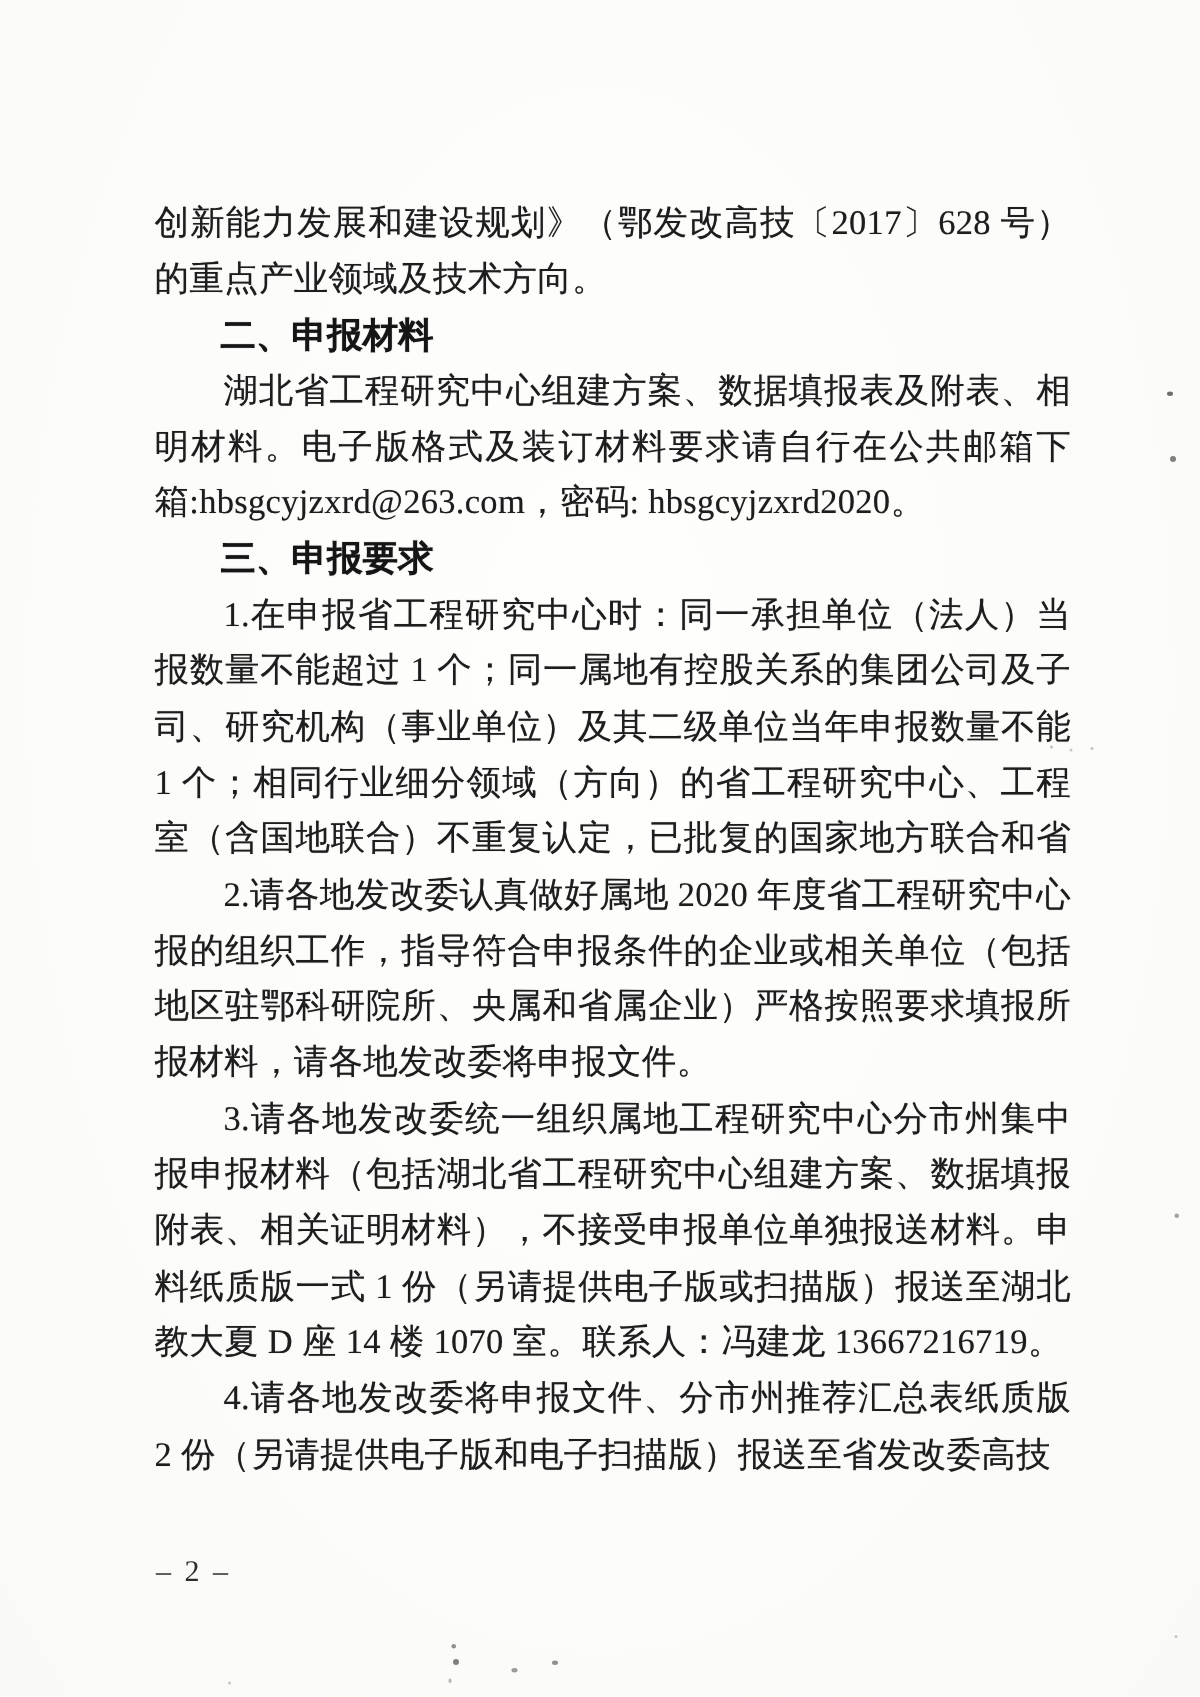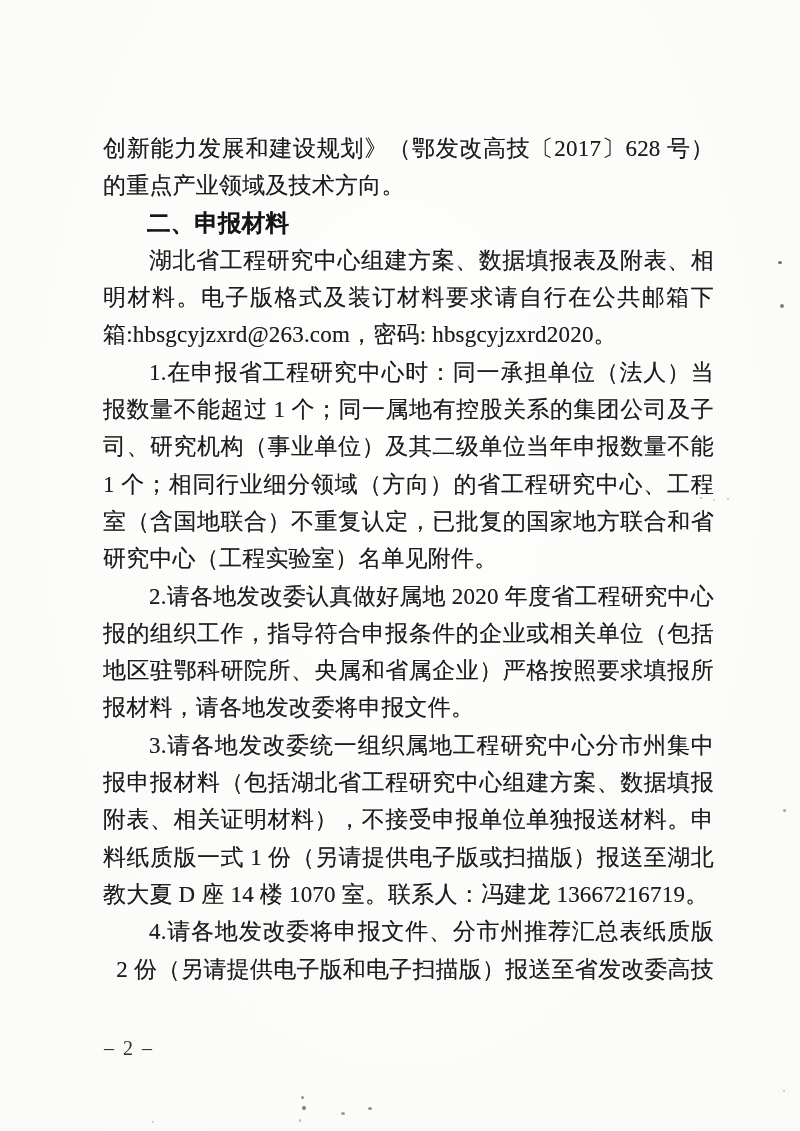--- a/index.html
+++ b/index.html
@@ -33,21 +33,21 @@
     font-size: 23px;
     color: #1d1d1d;
     text-align: justify;
     text-align-last: justify;
     overflow: hidden;
     white-space: normal;
     letter-spacing: 0.2px;
     text-shadow: 0 0 0.5px rgba(30,30,30,0.55);
   }
   .line.end {
-    text-align: right;
+    text-align: left;
     text-align-last: left;
   }
   .line.indent {
     text-indent: 46px;
   }
   .line.heading {
     font-family: "Liberation Sans", "DejaVu Sans", sans-serif;
     font-weight: 700;
     font-size: 23.5px;
     color: #151515;
@@ -94,27 +94,27 @@
 
   <div class="line">创新能力发展和建设规划》（鄂发改高技〔2017〕628 号）明确</div>
   <div class="line end">的重点产业领域及技术方向。</div>
 
   <div class="line heading">二、申报材料</div>
 
   <div class="line indent">湖北省工程研究中心组建方案、数据填报表及附表、相关证</div>
   <div class="line">明材料。电子版格式及装订材料要求请自行在公共邮箱下载，邮</div>
   <div class="line end">箱:hbsgcyjzxrd@263.com，密码: hbsgcyjzxrd2020。</div>
 
+  <div class="line heading">三、申报要求</div>
 
   <div class="line indent">1.在申报省工程研究中心时：同一承担单位（法人）当年申</div>
   <div class="line">报数量不能超过 1 个；同一属地有控股关系的集团公司及子公</div>
   <div class="line">司、研究机构（事业单位）及其二级单位当年申报数量不能超过</div>
   <div class="line">1 个；相同行业细分领域（方向）的省工程研究中心、工程实验</div>
   <div class="line">室（含国地联合）不重复认定，已批复的国家地方联合和省工程</div>
-  <div class="line end">研究中心（工程实验室）名单见附件。</div>
 
   <div class="line indent">2.请各地发改委认真做好属地 2020 年度省工程研究中心申</div>
   <div class="line">报的组织工作，指导符合申报条件的企业或相关单位（包括所在</div>
   <div class="line">地区驻鄂科研院所、央属和省属企业）严格按照要求填报所有申</div>
   <div class="line end">报材料，请各地发改委将申报文件。</div>
 
   <div class="line indent">3.请各地发改委统一组织属地工程研究中心分市州集中上</div>
   <div class="line">报申报材料（包括湖北省工程研究中心组建方案、数据填报表及</div>
   <div class="line">附表、相关证明材料），不接受申报单位单独报送材料。申报材</div>
   <div class="line">料纸质版一式 1 份（另请提供电子版或扫描版）报送至湖北省科</div>

